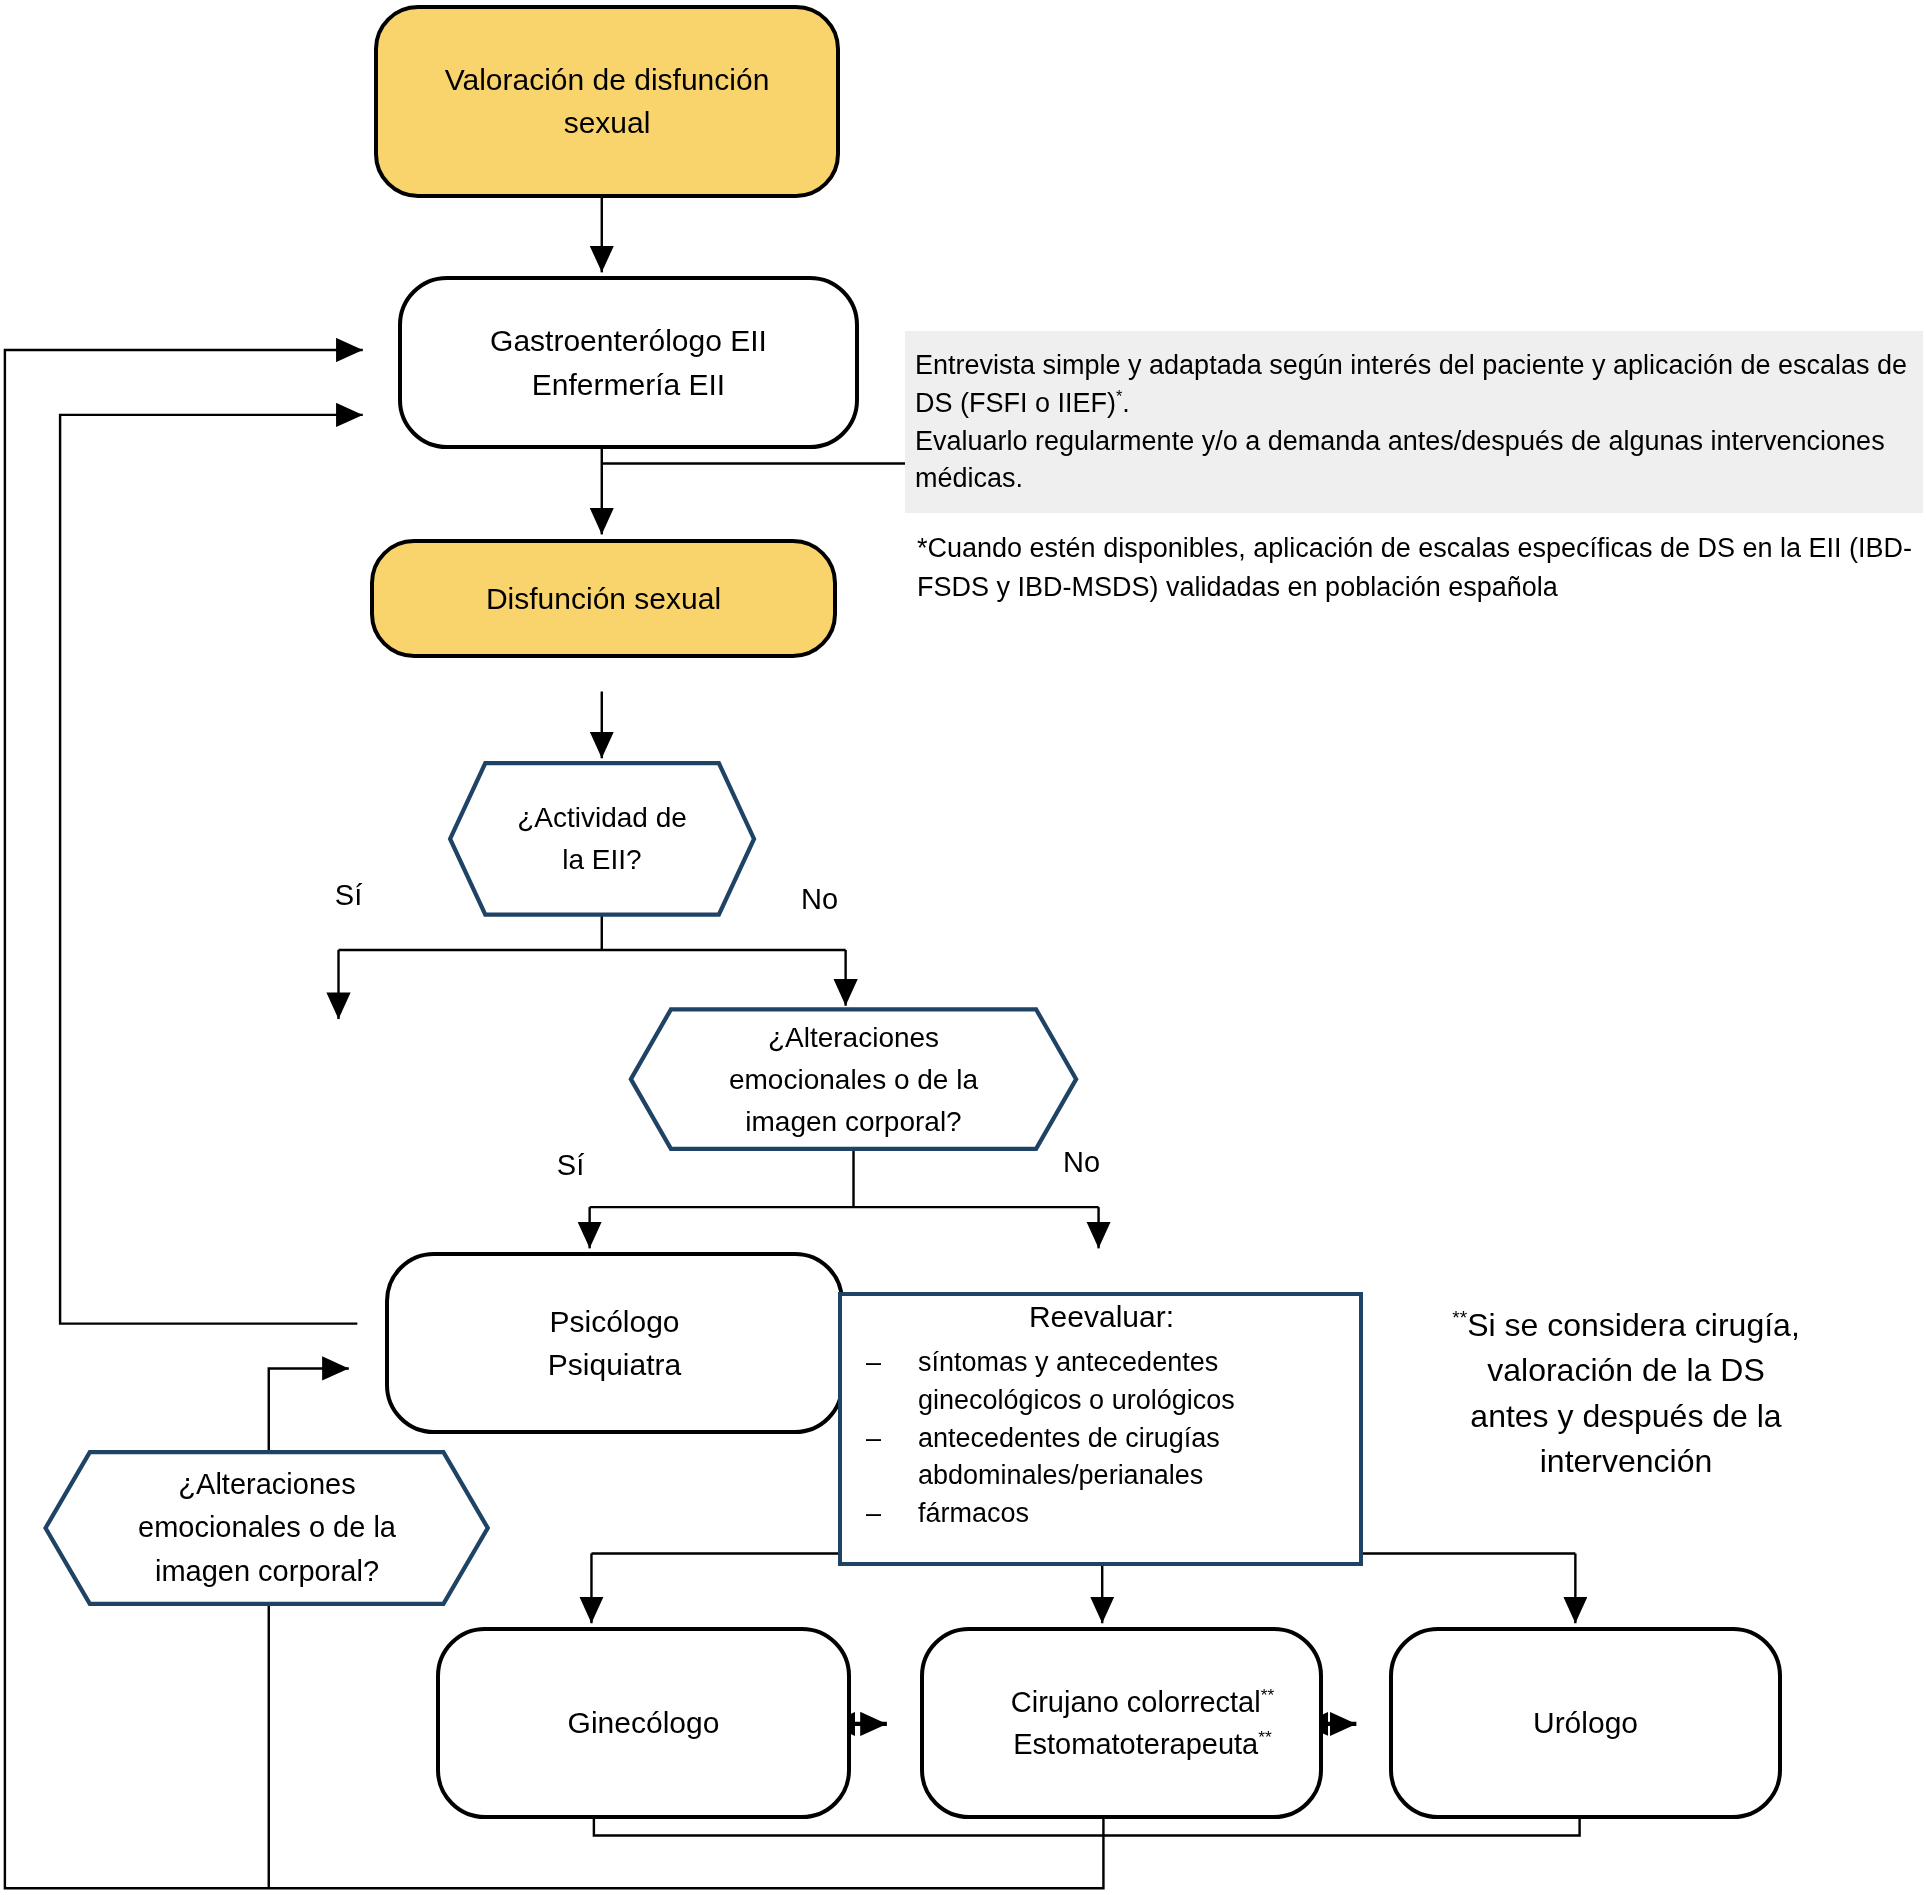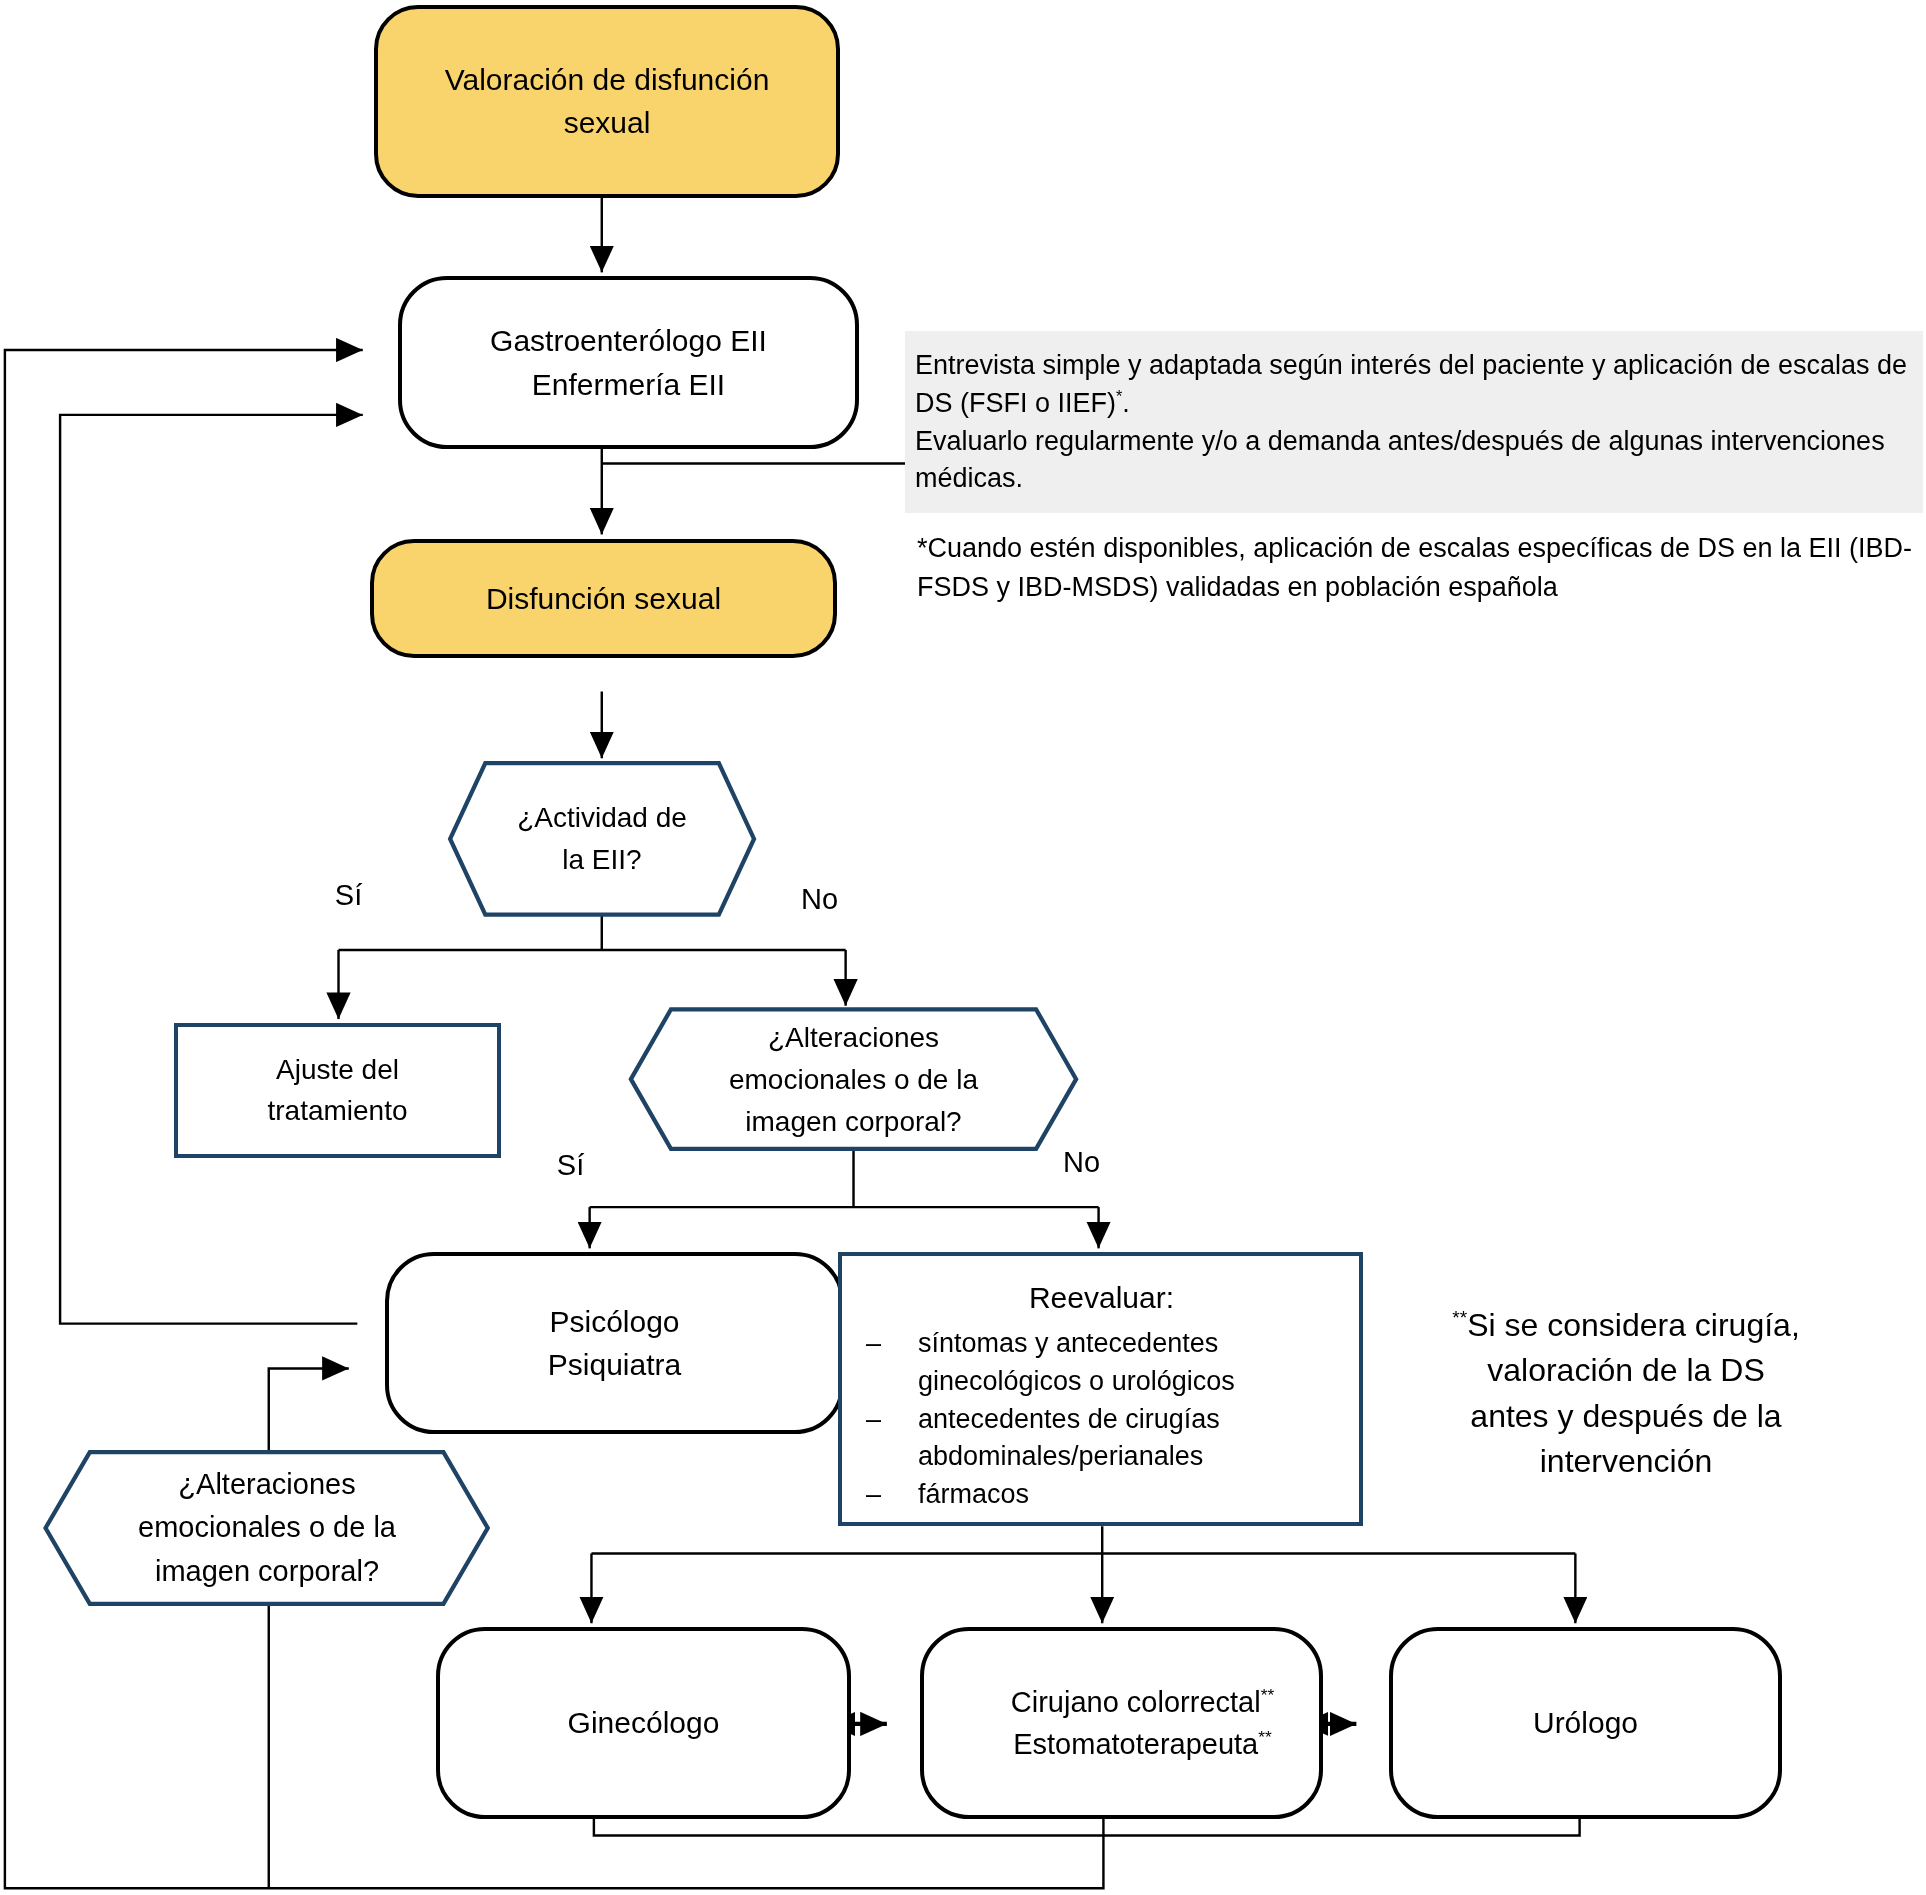--- a/index.html
+++ b/index.html
@@ -16,21 +16,21 @@
   .line{display:block;}
   .gray-note{position:absolute;left:905px;top:331px;width:1018px;height:182px;
              background:var(--note-bg,#EFEFEF);box-sizing:border-box;padding:16px 10px;
              font-size:27px;line-height:1.4;text-align:left;}
   .footnote{position:absolute;left:917px;top:529px;width:1001px;font-size:27px;
             line-height:1.45;text-align:left;}
   .surgery{position:absolute;left:1450px;top:1303px;width:352px;font-size:32px;
            line-height:1.42;text-align:center;}
   .sup{vertical-align:super;font-size:60%;line-height:0;}
   .branch-label{position:absolute;font-size:29px;line-height:1;}
-  .reevaluar{justify-content:flex-start;padding:23px 22px 6px 24px;}
+  .reevaluar{justify-content:flex-start;padding:2px 22px 6px 24px;margin-top:40px;}
   .reev-title{font-size:30px;line-height:1.25;margin-bottom:8.5px;}
   .reev-item{display:flex;width:100%;text-align:left;font-size:27px;line-height:1.4;}
   .reev-item .dash{width:52px;flex:0 0 52px;}
   .reev-item .txt{flex:1;}
 </style>
 </head>
 <body>
 
 <div class="canvas">
 
@@ -101,24 +101,20 @@
   </div>
 
   <div class="hex-label" style="left:450px;top:775px;width:304px;height:127px;font-size:28px;">
     <span class="line">¿Actividad de</span>
     <span class="line">la EII?</span>
   </div>
 
   <div class="branch-label" style="left:315px;top:881px;width:67px;text-align:center;">Sí</div>
   <div class="branch-label" style="left:780px;top:885px;width:79px;text-align:center;">No</div>
 
-  <div class="node blue-box" style="left:174px;top:1023px;width:327px;height:135px;">
-    <span class="line">Ajuste del</span>
-    <span class="line">tratamiento</span>
-  </div>
 
   <div class="hex-label" style="left:661px;top:1018px;width:385px;height:123px;font-size:28px;">
     <span class="line">¿Alteraciones</span>
     <span class="line">emocionales o de la</span>
     <span class="line">imagen corporal?</span>
   </div>
 
   <div class="branch-label" style="left:537px;top:1151px;width:67px;text-align:center;">Sí</div>
   <div class="branch-label" style="left:1042px;top:1148px;width:79px;text-align:center;">No</div>
 

